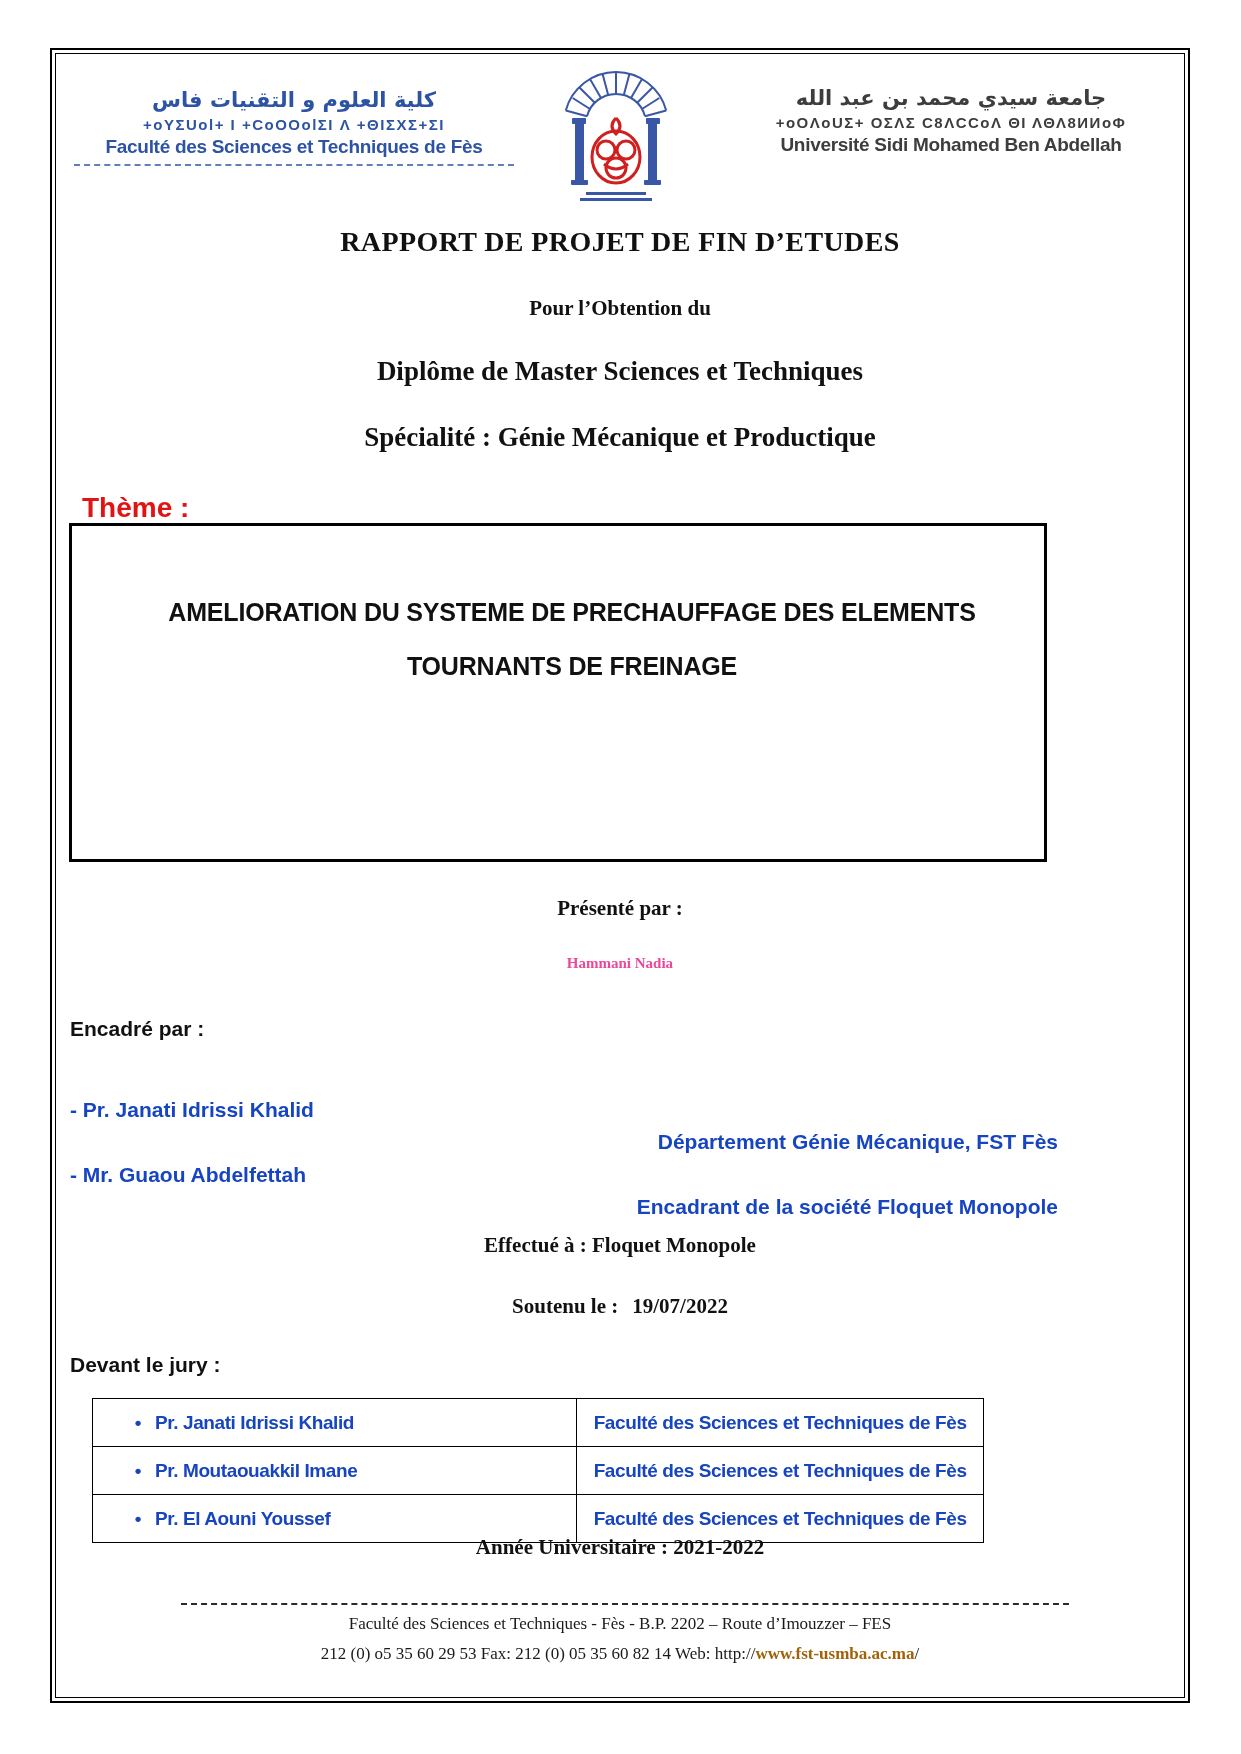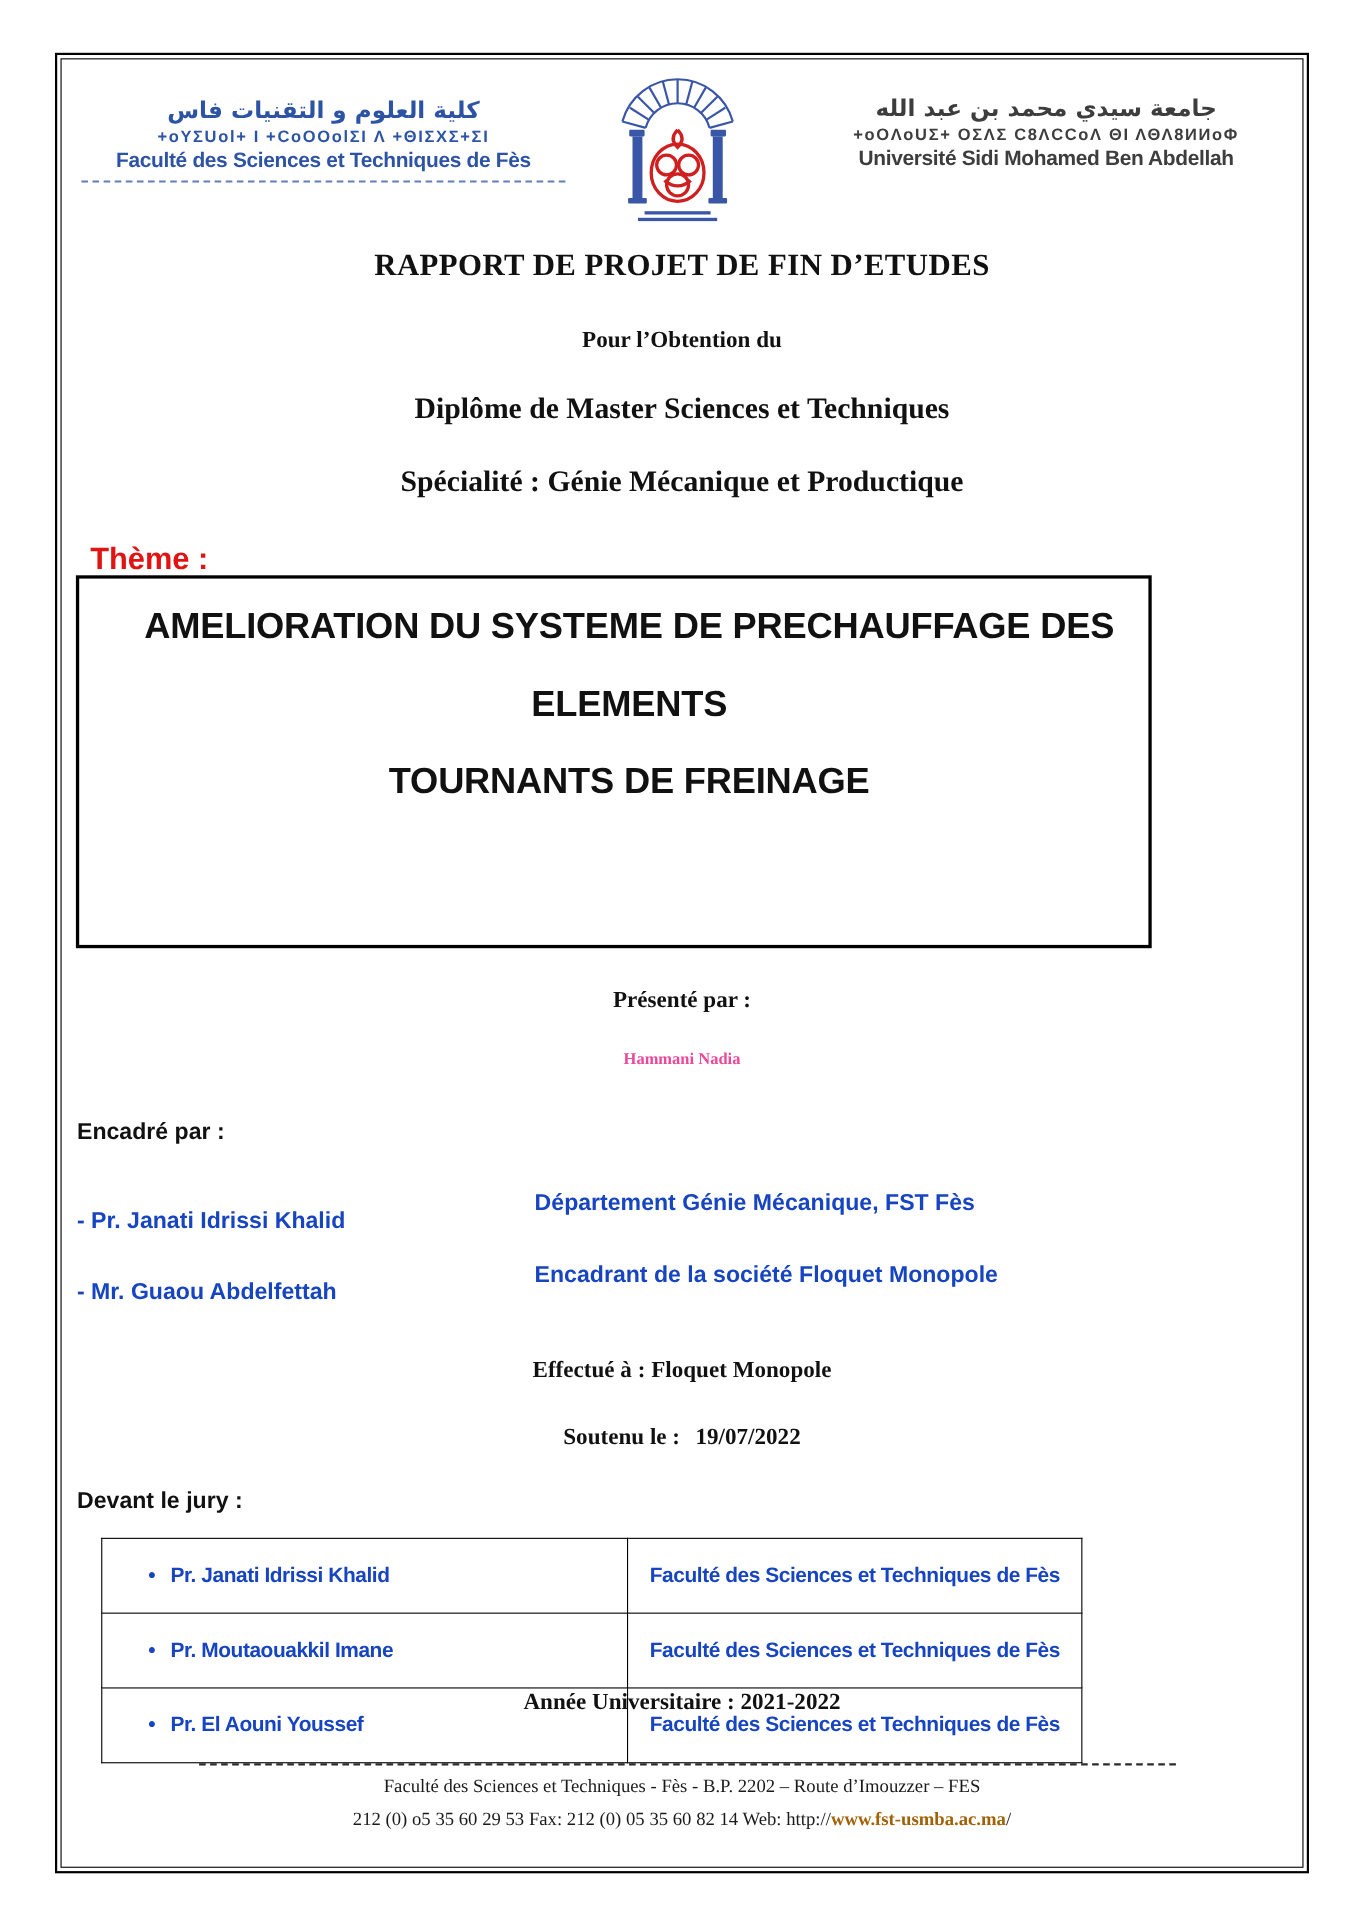--- a/index.html
+++ b/index.html
@@ -30,37 +30,37 @@
   .t-report{top:172px;font-size:28px;font-weight:bold;letter-spacing:.4px;}
   .t-obtention{top:242px;font-size:21px;font-weight:bold;}
   .t-diplome{top:302px;font-size:27px;font-weight:bold;}
   .t-specialite{top:368px;font-size:27px;font-weight:bold;}
   .t-theme{top:438px;left:26px;font-size:28px;font-weight:bold;color:#e11414;}
   .theme-box{
     top:469px;left:13px;width:978px;height:339px;border:3px solid #000;box-sizing:border-box;
     display:flex;flex-direction:column;justify-content:center;align-items:center;
     padding:0 20px 105px 20px;
   }
-  .theme-line{font-size:33px;font-weight:bold;text-align:center;line-height:2.15;letter-spacing:-0.2px;margin-left:28px;}
+  .theme-line{font-size:25px;font-weight:bold;text-align:center;line-height:2.15;letter-spacing:-0.2px;margin-left:28px;}
   .t-presente{top:842px;font-size:21px;font-weight:bold;}
   .t-student{top:901px;font-size:15px;font-weight:bold;color:#ec4899;}
   .t-encadre{top:963px;left:14px;font-size:21px;font-weight:bold;}
   .adv-row{left:0;right:0;height:30px;}
   .adv-row.r1{top:1028px;} .adv-row.r2{top:1093px;}
   .adv-name{position:absolute;left:14px;font-size:21px;font-weight:bold;color:#1745c1;margin-top:16px;}
-  .adv-aff{position:absolute;left:430px;width:572px;text-align:left;font-size:21px;font-weight:bold;color:#1745c1;}
+  .adv-aff{position:absolute;left:430px;width:572px;text-align:right;font-size:21px;font-weight:bold;color:#1745c1;margin-top:48px;}
   .t-effectue{top:1179px;font-size:21px;font-weight:bold;}
   .t-soutenu{top:1240px;font-size:21px;font-weight:bold;}
   .t-soutenu .date{margin-left:14px;}
   .t-jurylabel{top:1299px;left:14px;font-size:21px;font-weight:bold;}
   .jury-table{
     top:1344px;left:36px;width:892px;border-collapse:collapse;
   }
   .jury-table td{
-    border:1px solid #000;height:39px;padding:14px;vertical-align:middle;
+    border:1px solid #000;height:39px;padding:4px;vertical-align:middle;
     font-size:19px;font-weight:bold;color:#1745c1;letter-spacing:-0.4px;
   }
   .jury-table td.name{width:474px;padding-left:28px;}
   .jury-table td.aff{width:418px;text-align:center;}
   .bullet{display:inline-block;width:34px;text-align:center;color:#1745c1;}
   .t-annee{top:1481px;font-size:21px;font-weight:bold;}
   .dash-sep{top:1549px;left:125px;width:888px;border-top:2px dashed #2a2a2a;height:0;}
   .foot1{top:1560px;font-size:17px;color:#1a1a1a;}
   .foot2{top:1590px;font-size:17px;color:#1a1a1a;}
   .foot2 .weblink{color:#a16207;font-weight:bold;cursor:pointer;}

